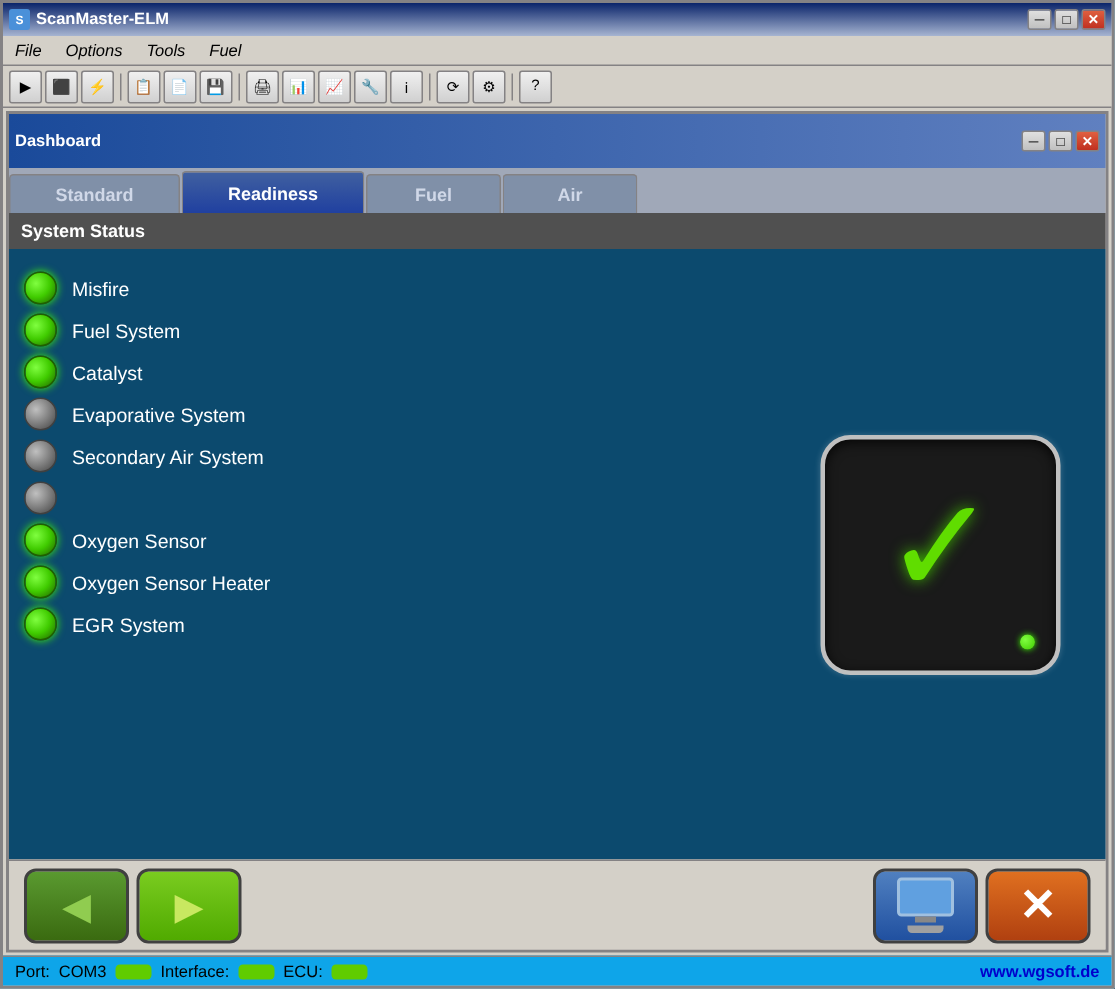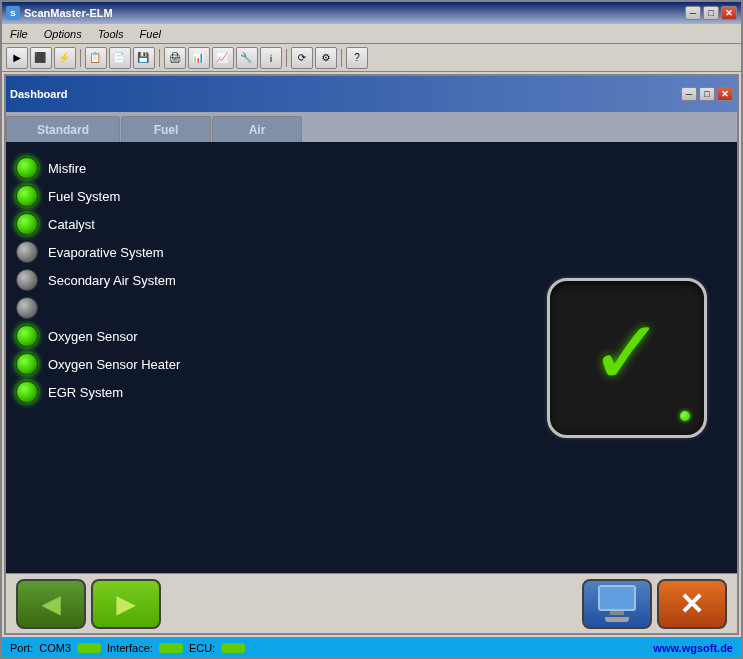--- a/index.html
+++ b/index.html
@@ -195,21 +195,21 @@
     }
     .system-status-text {
       color: white;
       font-size: 12px;
       font-weight: bold;
     }
 
     
     .main-content {
       flex: 1;
-      background: #0f172a;
+      background: #0c4a6e;
       display: flex;
       flex-direction: row;
       padding: 10px;
       gap: 10px;
     }
 
     
     .items-list {
       flex: 1;
       display: flex;
@@ -464,28 +464,34 @@
         <div class="title-btn">─</div>
         <div class="title-btn">□</div>
         <div class="title-btn close-btn">✕</div>
       </div>
     </div>
 
     <div class="tabs-bar">
       <div class="tab">
         <span>Standard</span>
       </div>
+      <div class="tab active">
+        <span>Readiness</span>
+      </div>
       <div class="tab">
         <span>Fuel</span>
       </div>
       <div class="tab">
         <span>Air</span>
       </div>
     </div>
 
+    <div class="system-status-header">
+      <span class="system-status-text">System Status</span>
+    </div>
 
     <div class="main-content">
 
       <div class="items-list">
         <div class="status-item">
           <div class="status-indicator green"></div>
           <span class="status-label">Misfire</span>
         </div>
         <div class="status-item">
           <div class="status-indicator green"></div>

